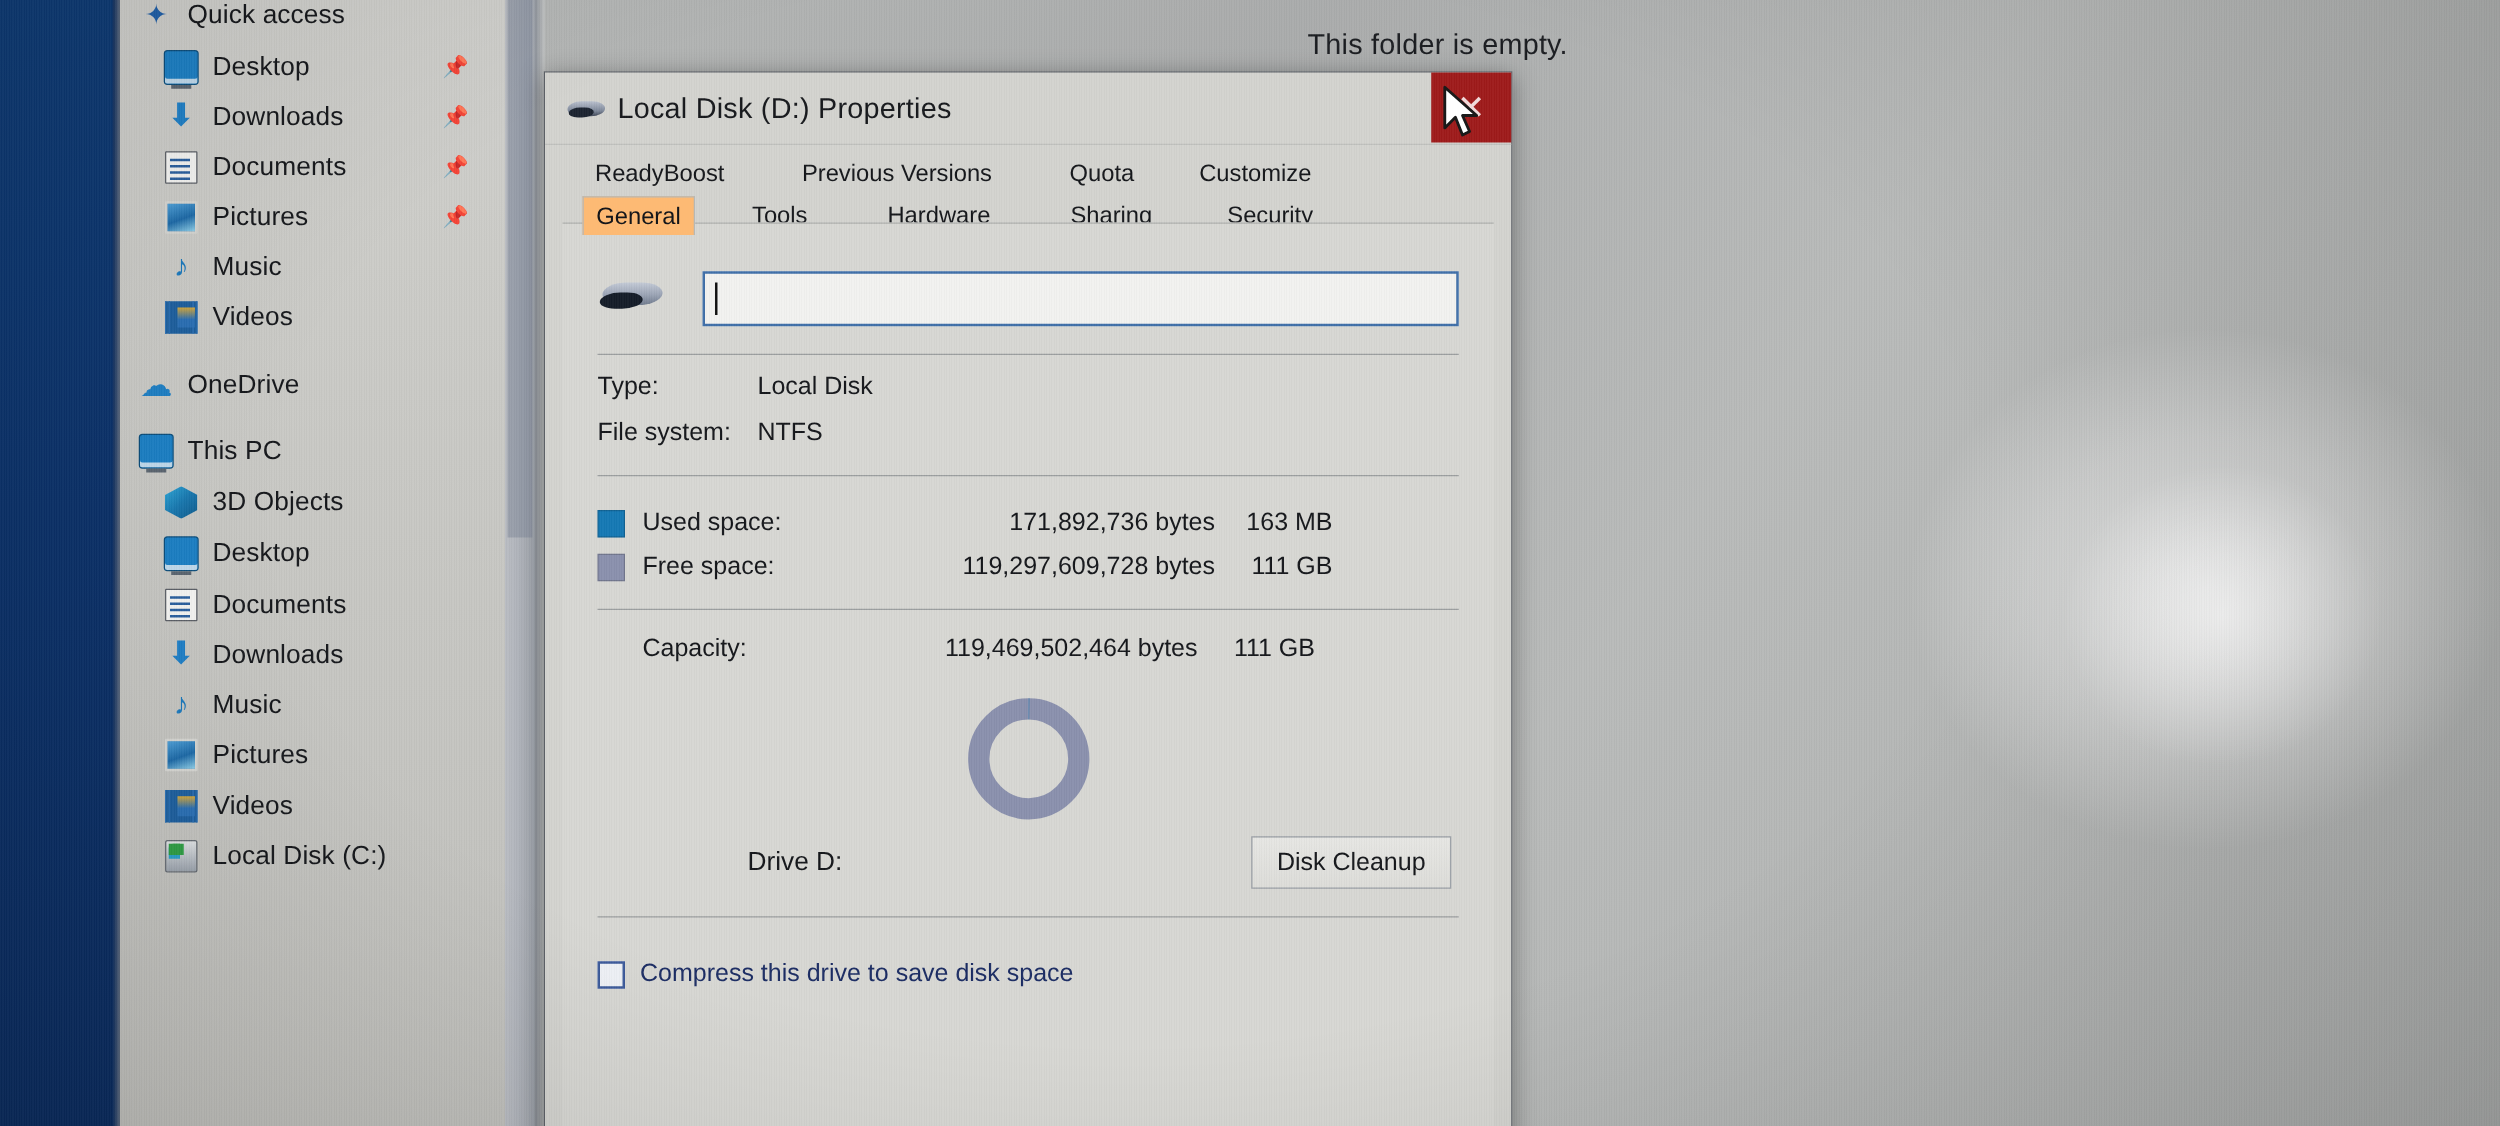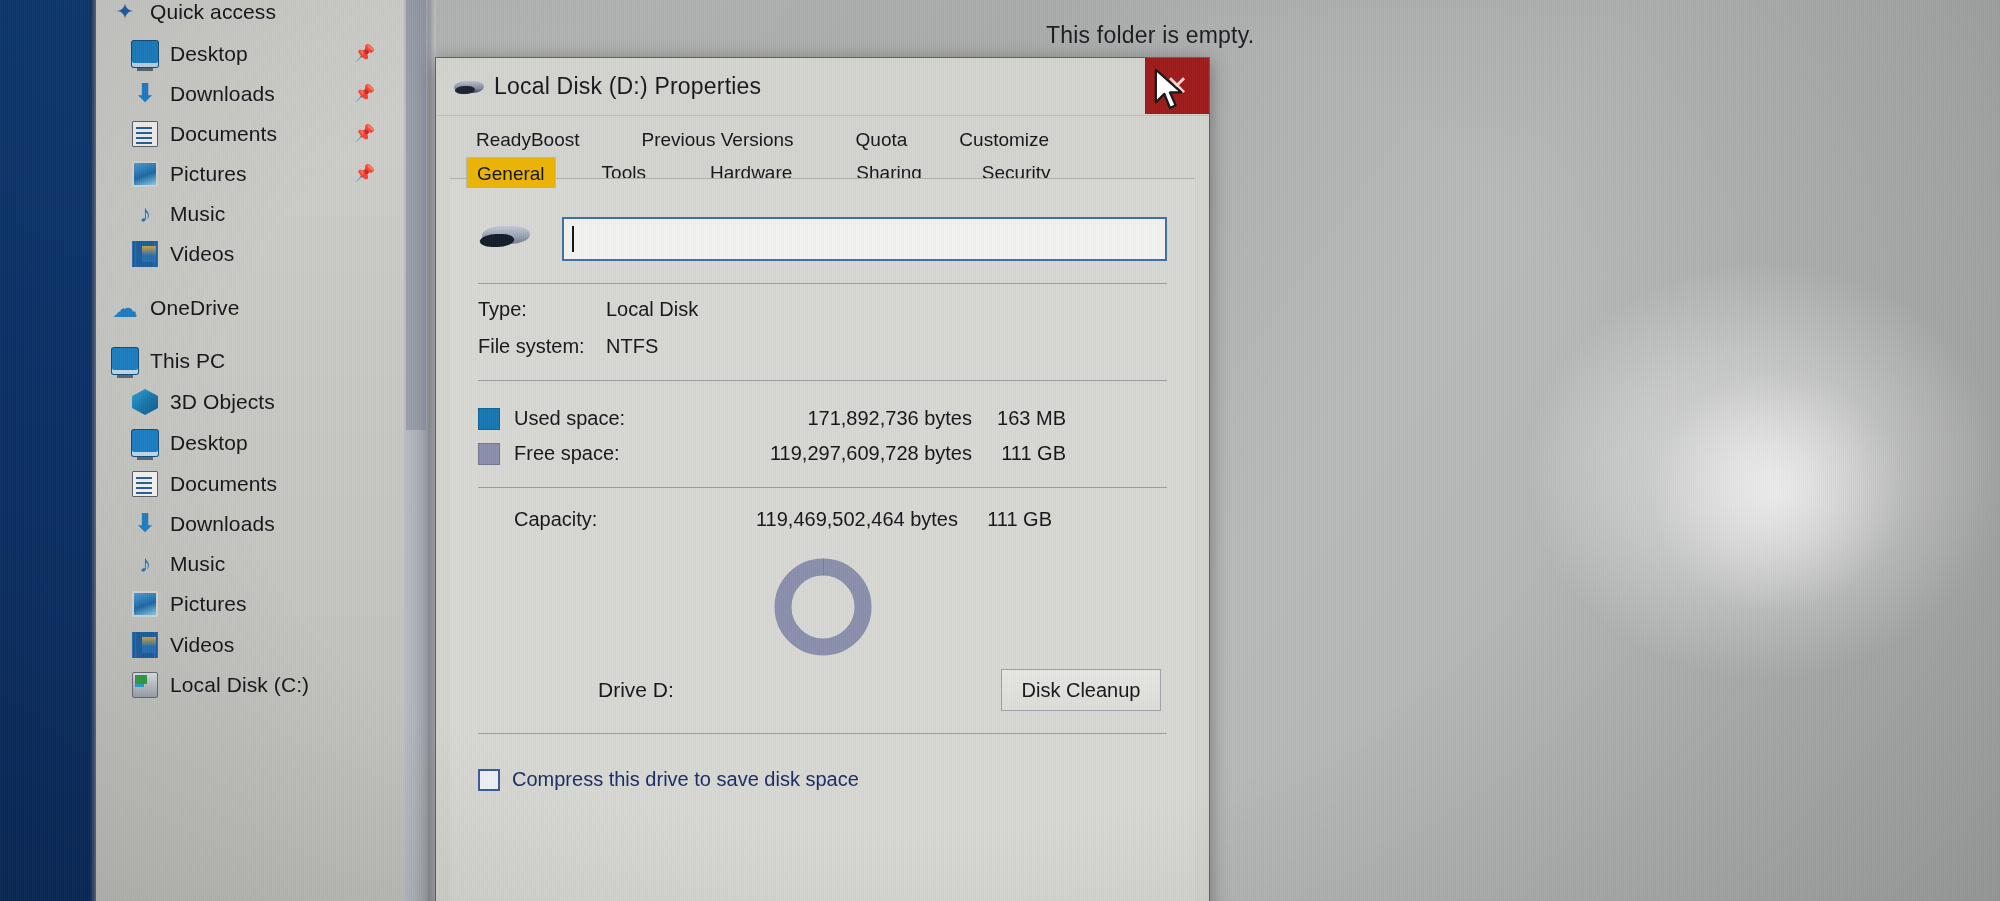--- a/index.html
+++ b/index.html
@@ -162,21 +162,21 @@
   }
 
   
   .tabs-wrap { position:relative; padding:6px 0 0 16px; height:62px; }
   .tab-row { display:flex; align-items:flex-end; height:33px; }
   .tab {
     height:31px; line-height:31px; padding:0 10px; font-size:19px; color:#14161a;
     white-space:nowrap;
   }
   .tab.active {
-    background:#eab308; border:1px solid #b7b8b5; border-bottom:none;
+    background:#fdba74; border:1px solid #b7b8b5; border-bottom:none;
     position:relative; z-index:3;
   }
 
   .tab-body {
     position:absolute; left:14px; right:14px; top:120px; bottom:0;
     background:#d7d7d3;
     border-top:1px solid #aeb0ad;
     padding:26px 28px 0 28px;
   }
 

